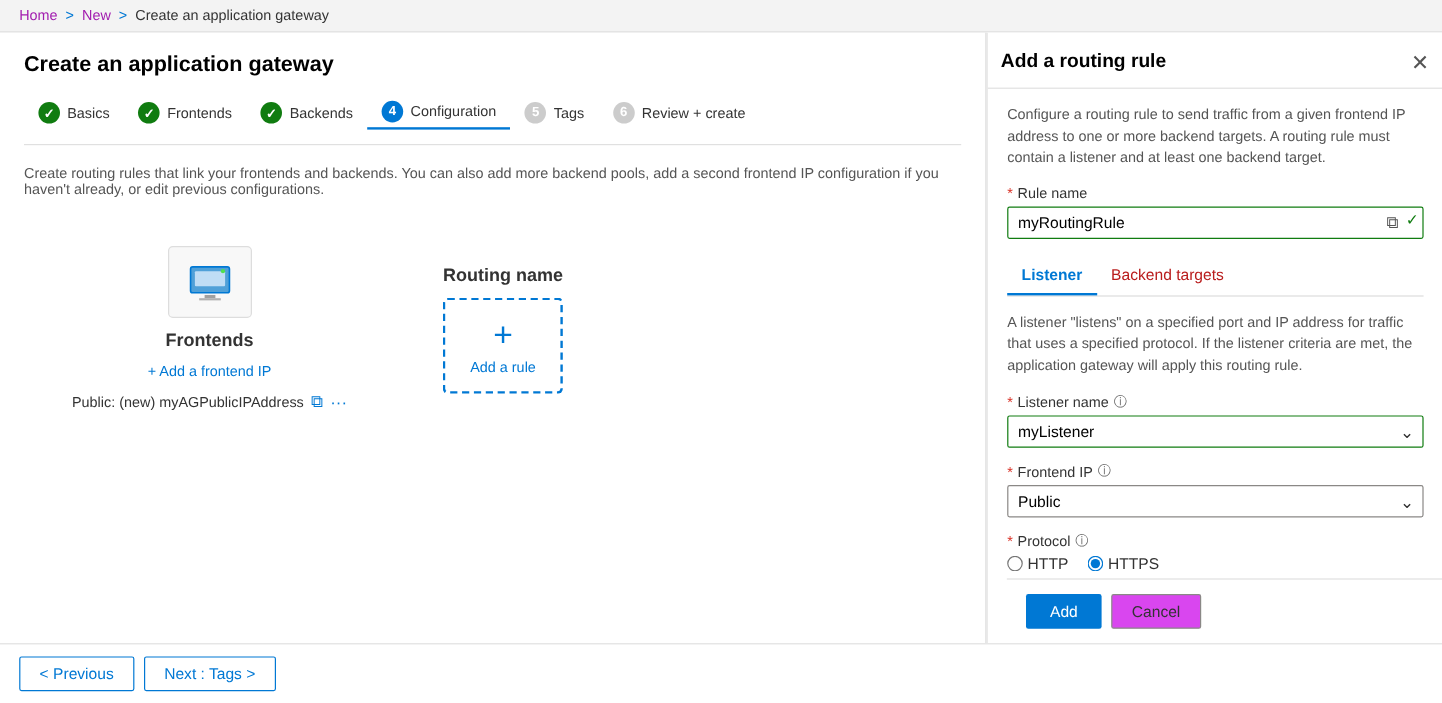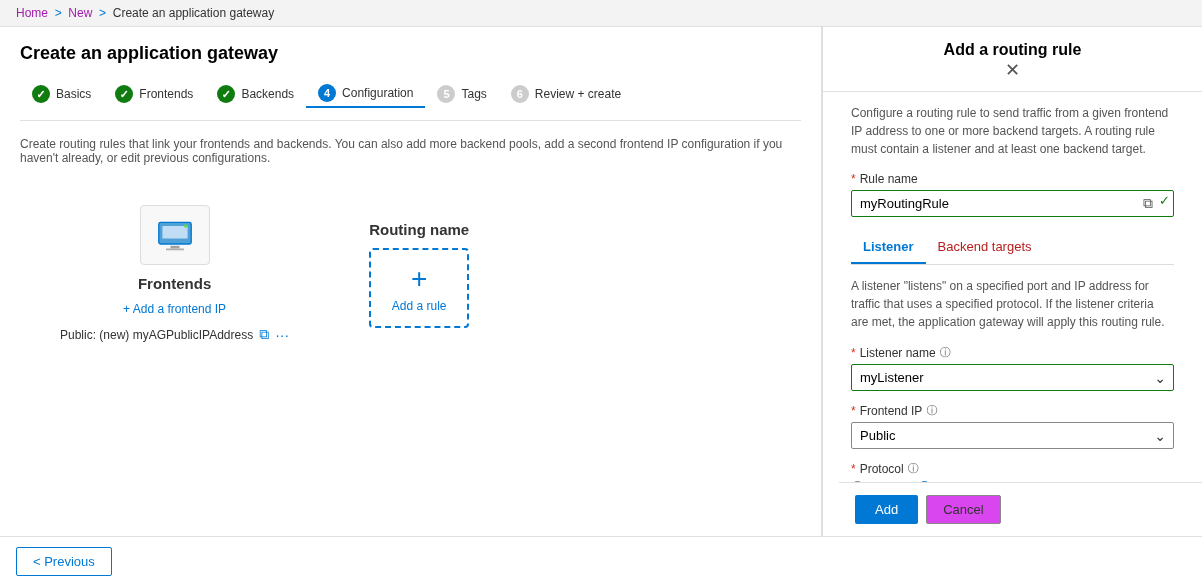--- a/index.html
+++ b/index.html
@@ -43,24 +43,24 @@
     .add-rule-plus { font-size: 28px; color: #0078d4; font-weight: 300; }
     .add-rule-label { font-size: 12px; color: #0078d4; }
 
     
     .bottom-bar { padding: 10px 16px; border-top: 1px solid #e0e0e0; display: flex; gap: 8px; }
     .btn-prev { padding: 6px 16px; border: 1px solid #0078d4; background: #fff; color: #0078d4; cursor: pointer; font-size: 13px; border-radius: 2px; }
     .btn-next { padding: 6px 16px; border: 1px solid #0078d4; background: #fff; color: #0078d4; cursor: pointer; font-size: 13px; border-radius: 2px; }
 
     
     .right-panel { width: 380px; background: #fff; border-left: 1px solid #ddd; overflow-y: auto; display: flex; flex-direction: column; }
-    .drawer-header { display: flex; justify-content: space-between; align-items: center; padding: 14px 11px 10px; border-bottom: 1px solid #e0e0e0; flex-direction: column; }
+    .drawer-header { display: flex; justify-content: space-between; align-items: center; padding: 14px 11px 10px; border-bottom: 1px solid #e0e0e0; }
     .drawer-title { font-size: 16px; font-weight: 600; color: #000; }
     .drawer-close { background: none; border: none; font-size: 18px; cursor: pointer; color: #555; }
-    .drawer-body { padding: 12px 28px; flex: 1; overflow-y: auto; }
+    .drawer-body { padding: 12px 16px; flex: 1; overflow-y: auto; }
     .drawer-description { font-size: 12px; color: #555; margin-bottom: 14px; line-height: 1.5; }
 
     
     .form-group { margin-bottom: 12px; }
     .form-label { font-size: 12px; color: #333; margin-bottom: 4px; display: flex; align-items: center; gap: 4px; }
     .form-label .required { color: #d93025; }
     .form-label .info-icon { color: #666; font-size: 11px; cursor: pointer; }
     .form-input { width: 100%; padding: 5px 8px; border: 1px solid #8a8886; font-size: 13px; border-radius: 2px; outline: none; }
     .form-select { width: 100%; padding: 5px 8px; border: 1px solid #8a8886; font-size: 13px; border-radius: 2px; background: #fff; appearance: none; cursor: pointer; }
     .select-wrapper { position: relative; }
@@ -249,13 +249,14 @@
 
     <div class="drawer-footer">
       <button class="btn-add">Add</button>
       <button class="btn-cancel">Cancel</button>
     </div>
   </div>
 </div>
 
 <div class="bottom-bar">
   <button class="btn-prev">&lt; Previous</button>
+  <button class="btn-next">Next : Tags &gt;</button>
 </div>
 
 </body></html>

